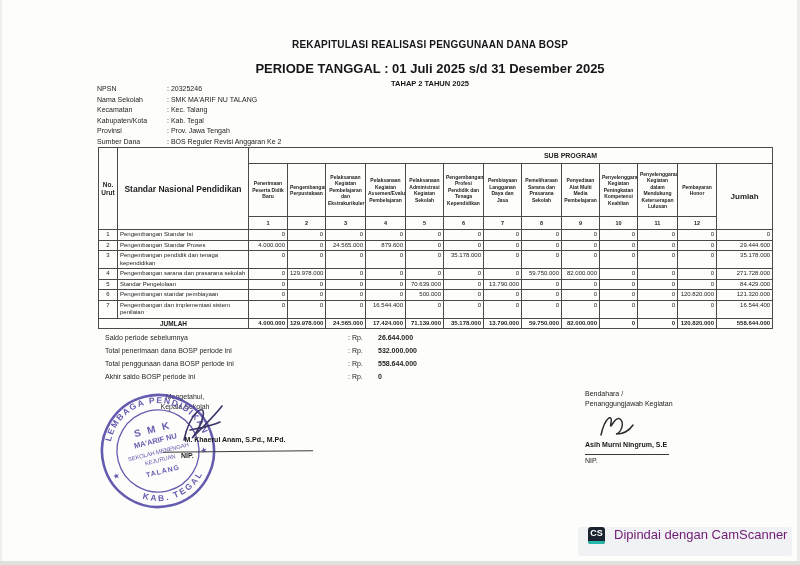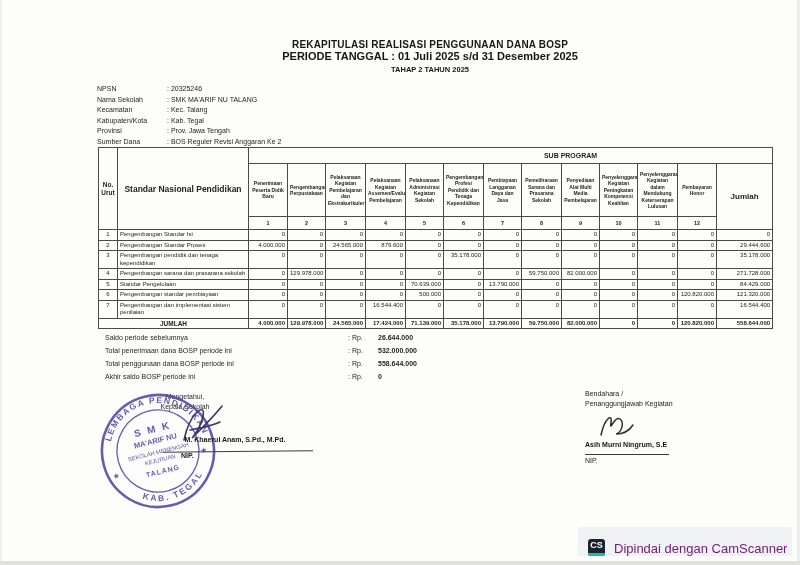--- a/index.html
+++ b/index.html
@@ -2,21 +2,21 @@
 <html><head>
 <meta charset="utf-8">
 <style>
   html,body{margin:0;padding:0;background:#e9e9e7;}
   .page{position:relative;width:800px;height:565px;background:#fdfdfc;overflow:hidden;
         font-family:"Liberation Sans",sans-serif;color:#1d1d1d;
         box-shadow:inset 0 -4px 0 #e0e0de, inset -3px 0 0 #ededeb, inset 2px 0 0 #efefed;}
   
   .title{position:absolute;top:39px;left:230px;width:400px;text-align:center;font-weight:bold;color:#161616;}
   .t1{font-size:10px;letter-spacing:.2px;}
-  .t2{font-size:11px;margin-top:0;}
+  .t2{font-size:13px;margin-top:11px;}
   .t3{font-size:7.5px;margin-top:2.5px;}
   
   .meta{position:absolute;top:85px;left:97px;font-size:7px;color:#242424;}
   .meta-row{height:10.6px;display:flex;}
   .meta-label{width:70px;}
   
   table.rekap{position:absolute;top:147px;left:98px;width:674px;border-collapse:collapse;table-layout:fixed;padding-left:28px;}
   table.rekap th,table.rekap td{border:1px solid #4a4a4a;padding:1px 2px;overflow:hidden;}
   .th-sub{font-size:7px;font-weight:bold;height:13px;text-align:center;text-indent:120px;}
   .th-no{font-size:6.5px;font-weight:bold;text-align:center;vertical-align:middle;line-height:1.15;}
@@ -42,21 +42,21 @@
   .sig-left-nip{position:absolute;top:452px;left:181px;font-size:7px;font-weight:bold;color:#222;}
   .sig-right{position:absolute;top:389px;left:585px;font-size:7px;line-height:10px;color:#222;}
   .sig-right-name{position:absolute;top:441px;left:585px;font-size:7px;font-weight:bold;color:#161616;}
   .sig-right-line{position:absolute;top:454px;left:585px;width:84px;height:1px;background:#3a3a3a;}
   .sig-right-nip{position:absolute;top:457px;left:585px;font-size:7px;color:#222;}
   .stamp{position:absolute;top:390px;left:96px;width:124px;height:122px;opacity:.88;}
   .squiggle-left{position:absolute;top:400px;left:176px;width:54px;height:52px;}
   .squiggle-right{position:absolute;top:411px;left:597px;width:46px;height:28px;}
   
   .cs-badge{position:absolute;top:527px;left:578px;width:214px;height:29px;background:#f1f2f4;border-radius:3px;
-            display:flex;align-items:flex-end;gap:9px;padding-left:10px;box-sizing:border-box;}
+            display:flex;align-items:flex-start;gap:9px;padding-left:10px;box-sizing:border-box;}
   .cs-logo{position:relative;width:17px;height:17px;background:#1b2330;border-radius:3px;flex:0 0 auto;}
   .cs-logo span{position:absolute;top:1px;left:0;width:17px;text-align:center;color:#fff;font-size:9px;font-weight:bold;}
   .cs-logo i{position:absolute;left:0;bottom:0;width:17px;height:3px;background:#22b8aa;border-radius:0 0 3px 3px;}
   .cs-text{font-size:13px;color:#701a75;}
 </style>
 </head>
 <body>
 
 <div class="page">
 

